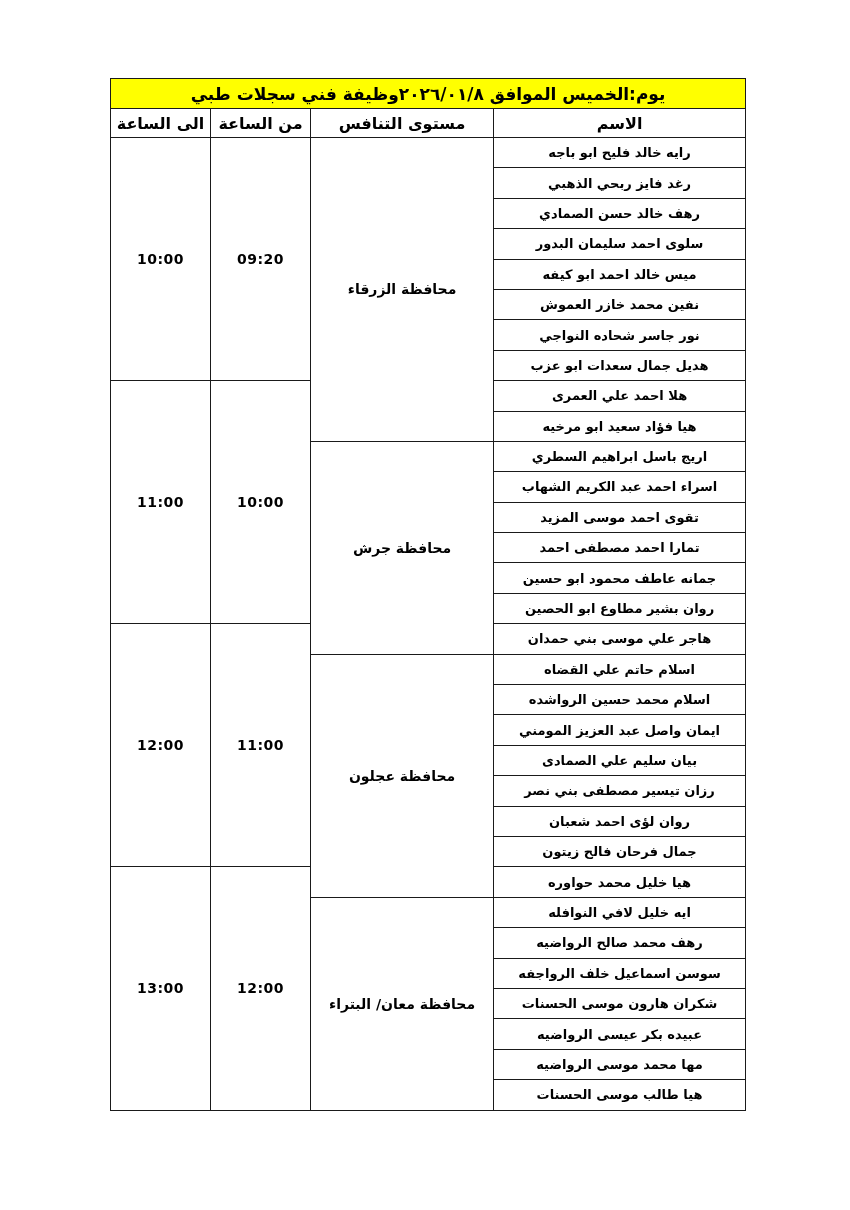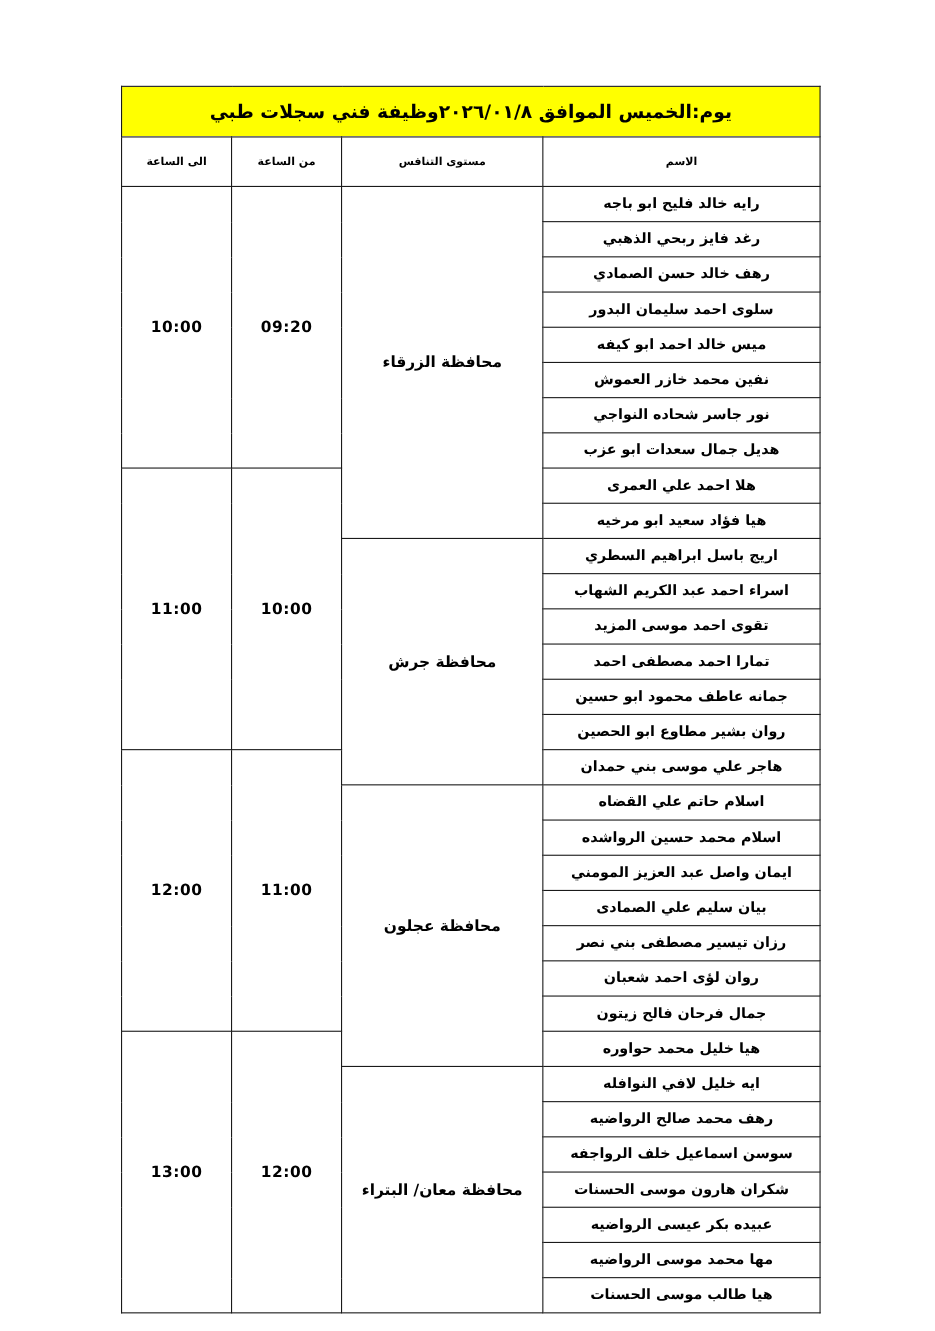--- a/index.html
+++ b/index.html
@@ -21,33 +21,33 @@
     position: absolute;
     left: 110px;
     top: 78px;
     width: 635px;
     border-collapse: collapse;
     table-layout: fixed;
     direction: rtl;
   }
   table.doc-table td, table.doc-table th {
     border: 1px solid #1a1a1a;
-    padding: 8px 4px;
+    padding: 0 4px;
     text-align: center;
     vertical-align: middle;
     overflow: hidden;
   }
   tr.title-row th {
     height: 29px;
     font-size: 17px;
     font-weight: bold;
   }
   tr.header-row td {
     height: 28px;
-    font-size: 10px;
+    font-size: 16px;
     font-weight: bold;
   }
   tbody tr {
     height: 30.4px;
     margin-top: 32px;
   }
   td.name-cell {
     font-size: 13px;
     font-weight: bold;
     white-space: nowrap;

